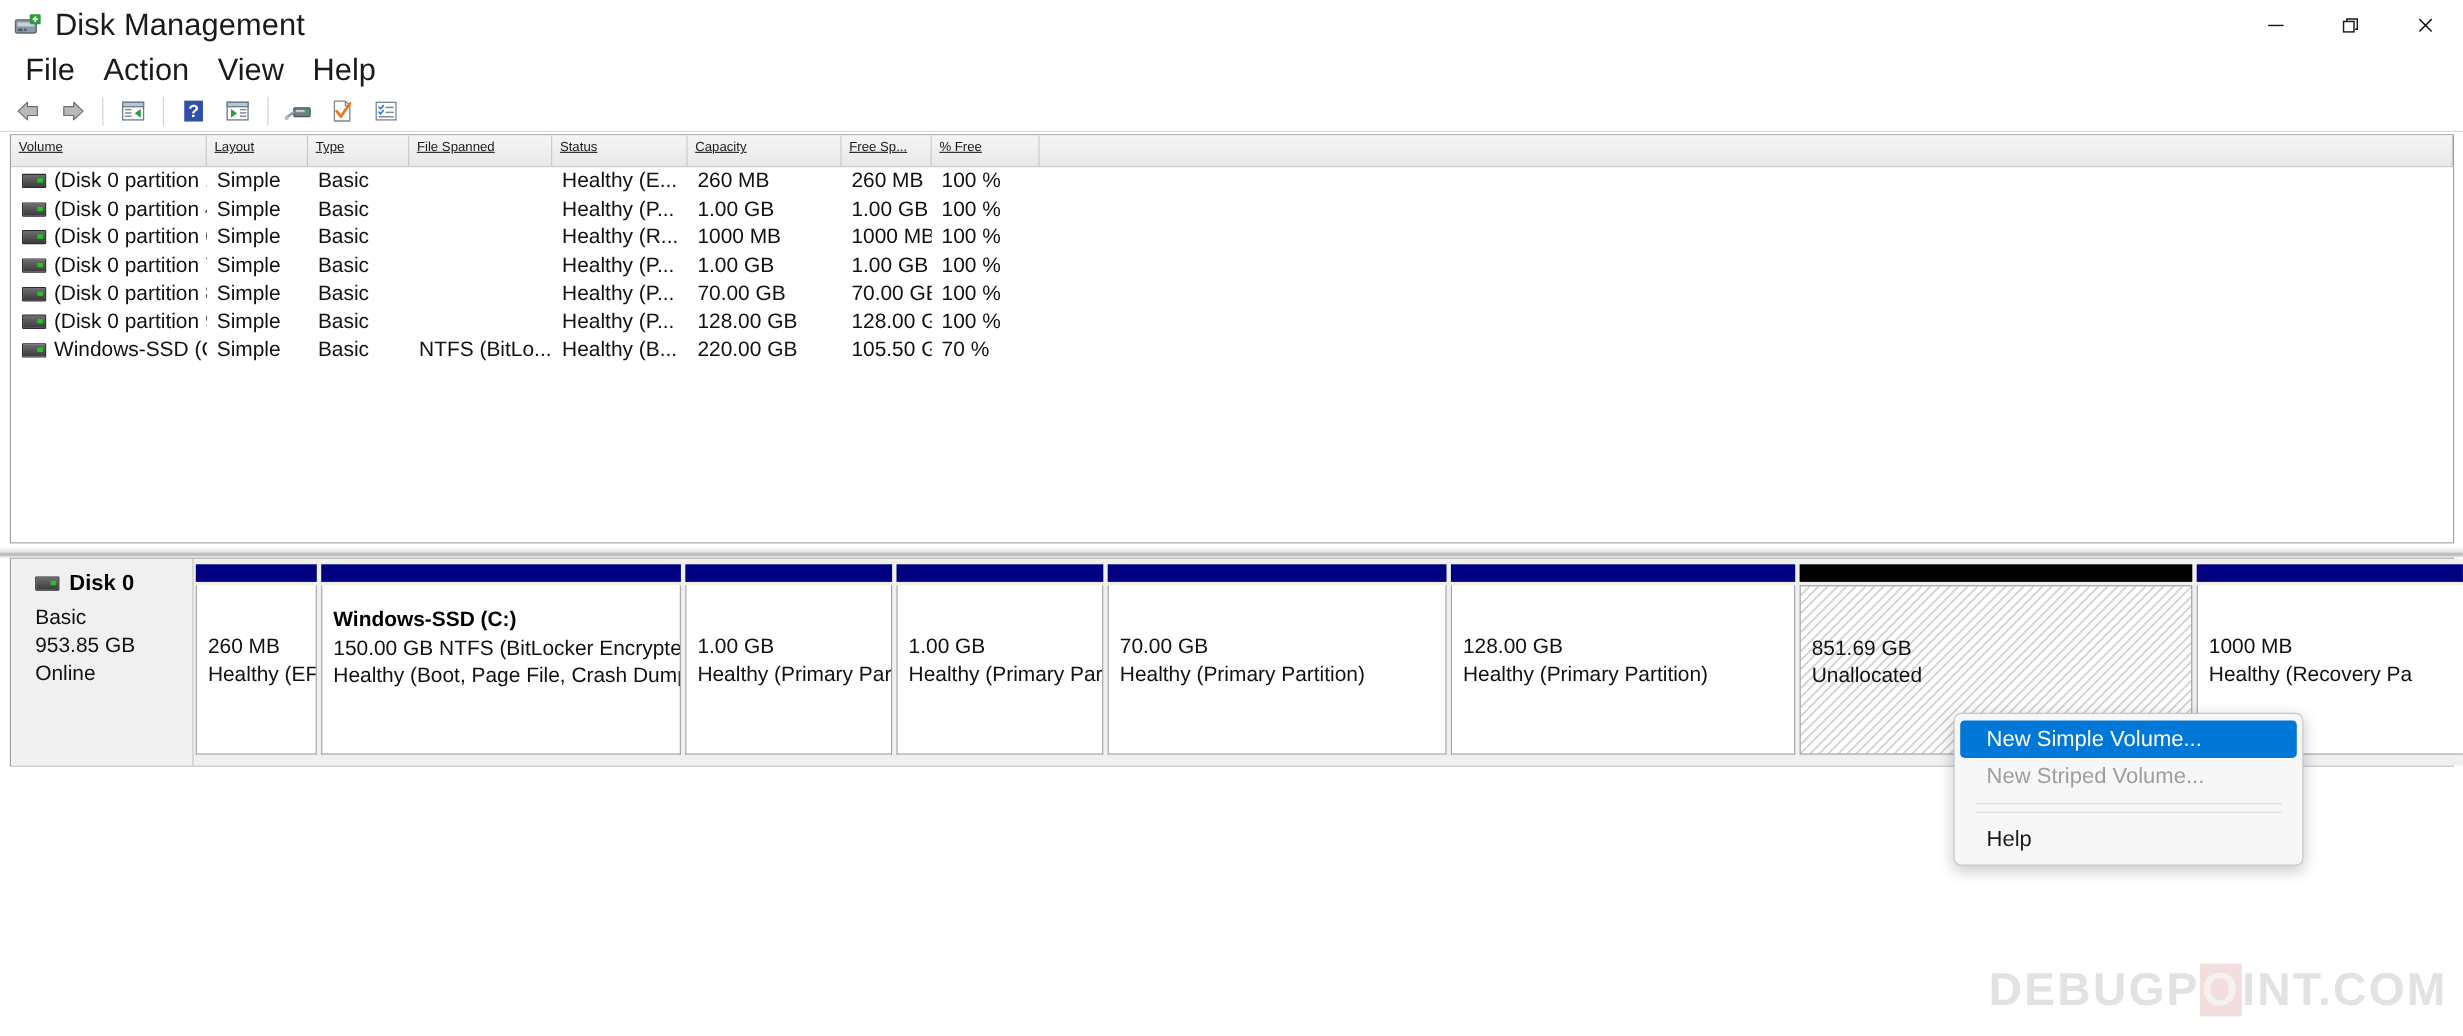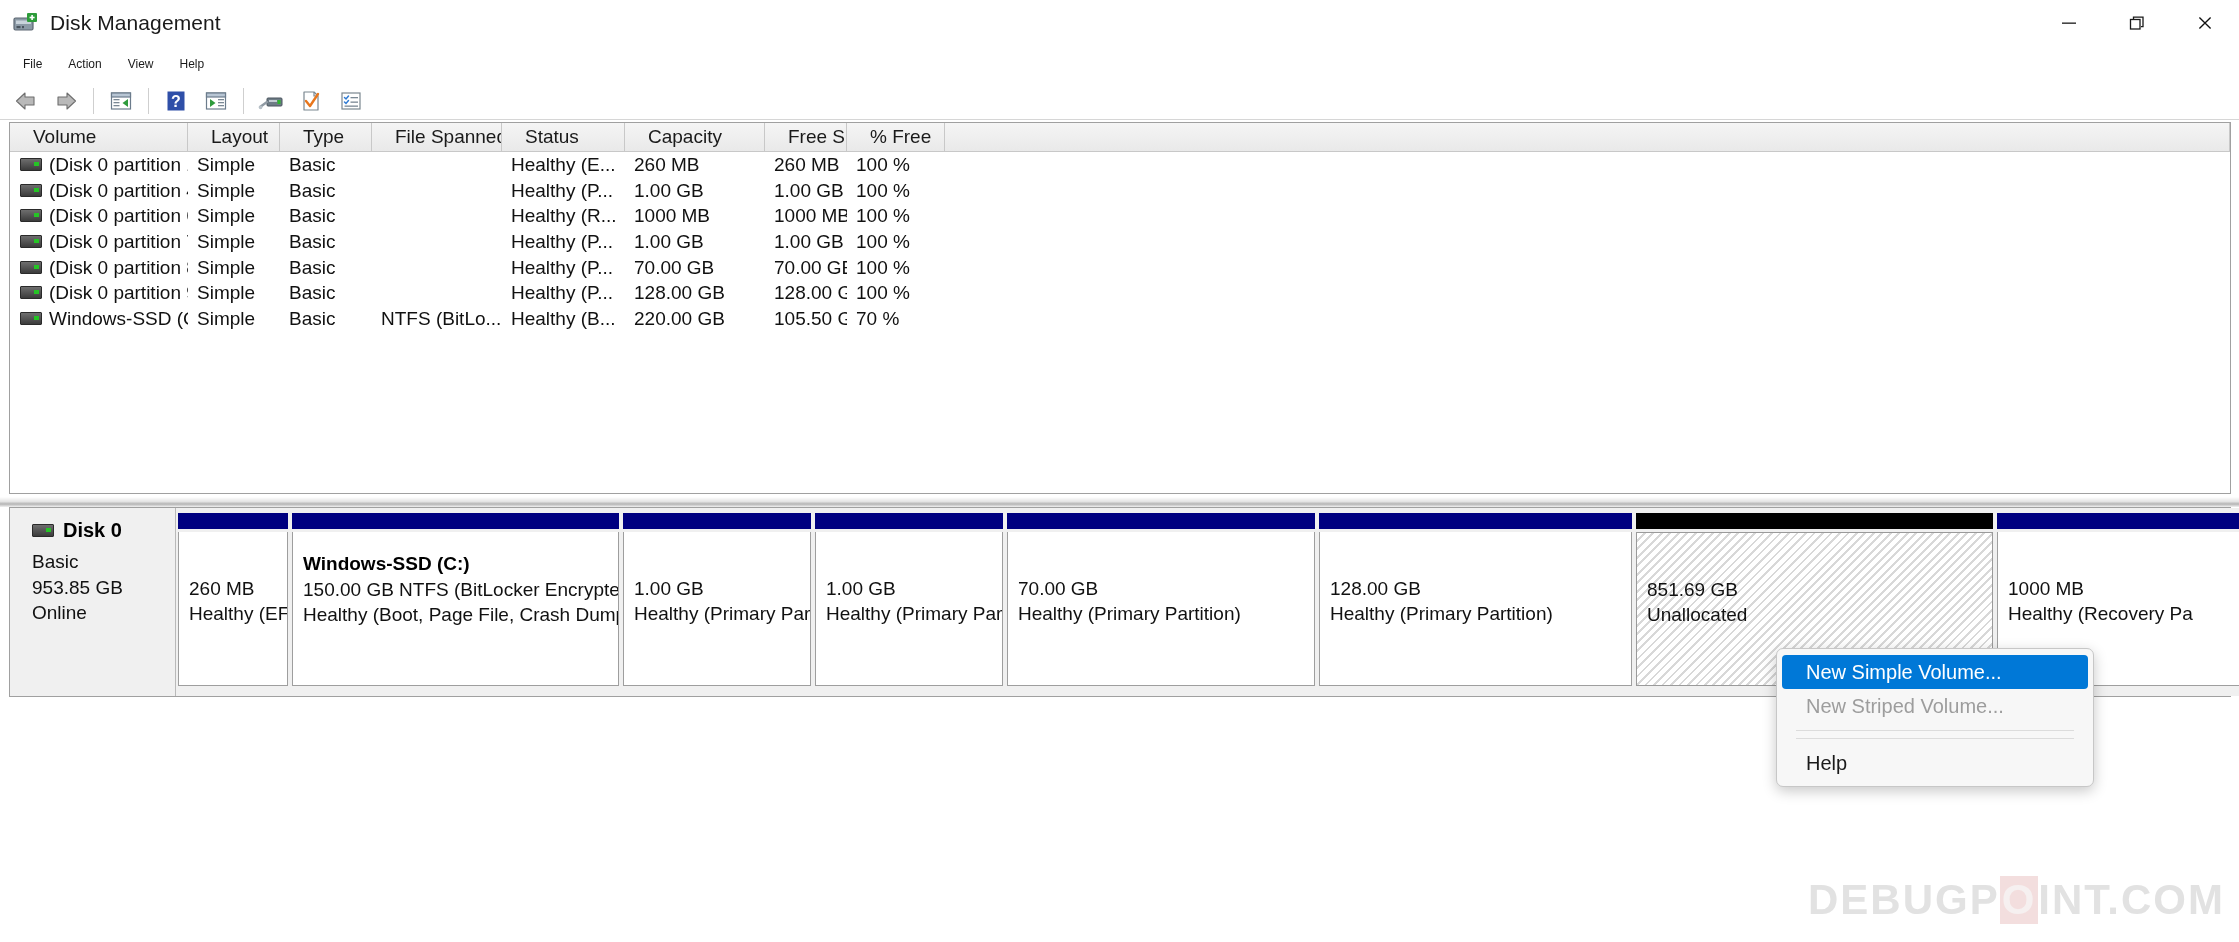--- a/index.html
+++ b/index.html
@@ -27,21 +27,21 @@
   }
   .titlebar-icon {
     width: 26px;
     height: 22px;
     margin-left: 13px;
     margin-right: 11px;
     position: relative;
     flex: none;
   }
   .title-text {
-    font-size: 21px;
+    font-size: 28px;
     color: #1a1a1a;
     letter-spacing: 0.1px;
   }
   .win-controls {
     margin-left: auto;
     display: flex;
     height: 46px;
   }
   .win-btn {
     width: 68px;
@@ -57,21 +57,21 @@
   .menubar {
     height: 36px;
     display: flex;
     align-items: center;
     background: #ffffff;
     padding-left: 10px;
     border-bottom: 1px solid #ffffff;
   }
   .menu-item {
     padding: 4px 13px;
-    font-size: 12px;
+    font-size: 28px;
     color: #1a1a1a;
     line-height: 1;
   }
 
   
   .toolbar {
     height: 36px;
     display: flex;
     align-items: center;
     background: #ffffff;
@@ -105,27 +105,28 @@
     box-sizing: border-box;
     overflow: hidden;
   }
   .list-header {
     display: flex;
     height: 28px;
     background: linear-gradient(#f5f5f5, #e9e9e9);
     border-bottom: 1px solid #c8c8c8;
   }
   .hcell {
-    font-size: 19px;
+    font-size: 12px;
     color: #1a1a1a;
-    padding: 3px 0 0 23px;
+    padding: 3px 0 0 7px;
     box-sizing: border-box;
     border-right: 1px solid #c8c8c8;
     white-space: nowrap;
     overflow: hidden;
+    text-decoration: underline;
   }
   .list-body { }
   .lrow {
     display: flex;
     height: 25.6px;
     align-items: center;
   }
   .cell {
     font-size: 19px;
     color: #111;

